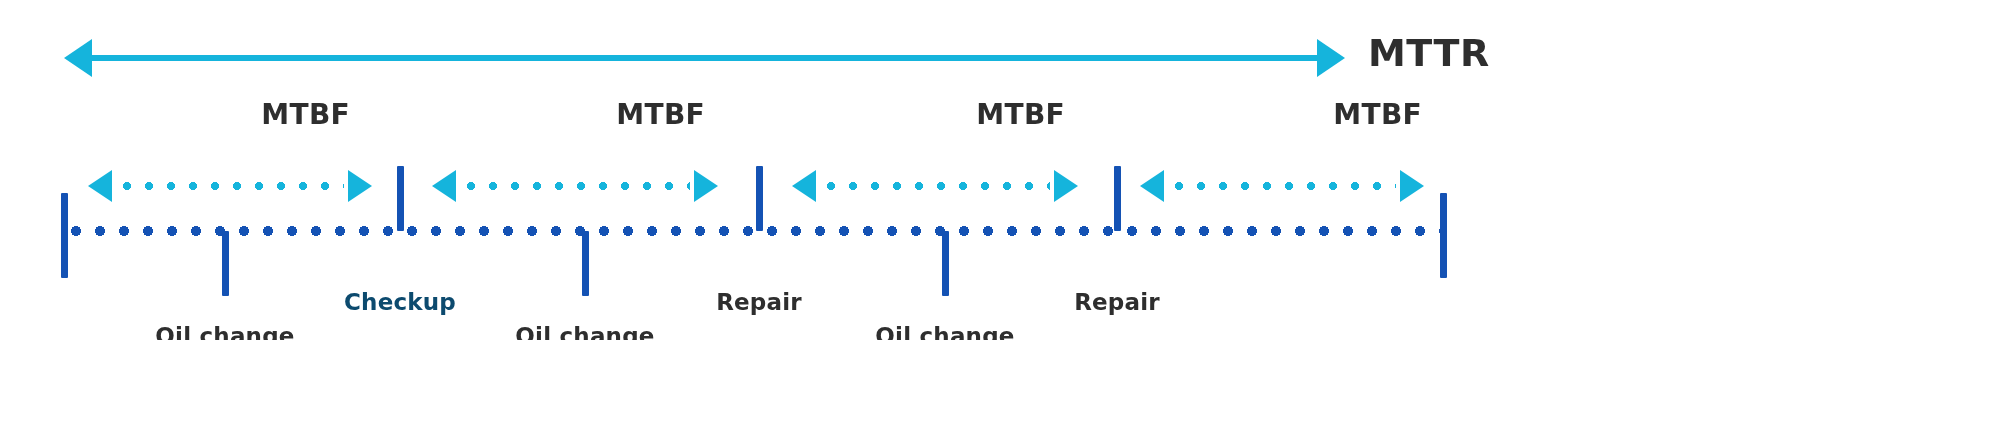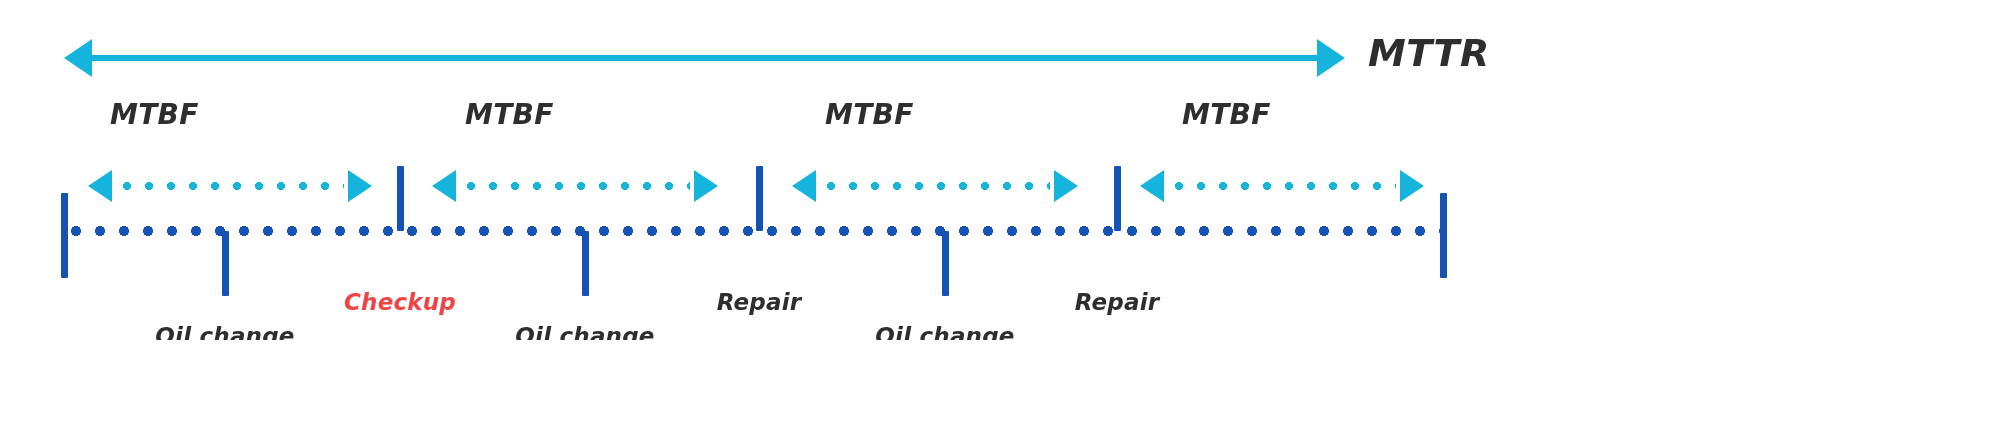--- a/index.html
+++ b/index.html
@@ -10,21 +10,20 @@
   }
   body {
     font-family: "DejaVu Sans", sans-serif;
   }
   #stage {
     position: relative;
     width: 1999px;
     height: 340px;
     background: #ffffff;
     overflow: hidden;
-    font-style: italic;
   }
   .abs { position: absolute; }
 
   
   .mttr-line {
     height: 6px;
     border-radius: 1px;
   }
   .arrowhead {
     width: 0;
@@ -42,21 +41,21 @@
     letter-spacing: 0.5px;
     white-space: nowrap;
   }
 
   
   .mtbf-label {
     font-size: 28px;
     font-weight: 700;
     color: #2e2e2e;
     letter-spacing: 0.3px;
-    text-align: left;
+    text-align: right;
     white-space: nowrap;
   }
   .mtbf-dots {
     height: 8px;
     background-image: radial-gradient(circle closest-side, #15b4dc 100%, transparent 100%);
     background-size: 22px 8px;
     background-repeat: repeat-x;
     background-position: left center;
   }
   .mtbf-head {
@@ -133,20 +132,20 @@
       <div class="abs tick" style="left: 397px; top: 166px; height: 65px; background: rgb(20, 82, 180);"></div>
       <div class="abs tick" style="left: 582px; top: 231px; height: 65px; background: rgb(20, 82, 180);"></div>
       <div class="abs tick" style="left: 756px; top: 166px; height: 65px; background: rgb(20, 82, 180);"></div>
       <div class="abs tick" style="left: 942px; top: 231px; height: 65px; background: rgb(20, 82, 180);"></div>
       <div class="abs tick" style="left: 1114px; top: 166px; height: 65px; background: rgb(20, 82, 180);"></div>
       <div class="abs tick" style="left: 1440px; top: 193px; height: 85px; background: rgb(20, 82, 180);"></div>
     </div>
 
   <div class="abs" id="events-group" style="left:0;top:0;width:1999px;height:442px;">
       <div class="abs event-label" style="left: 225px; top: 322px; color: rgb(46, 46, 46);">Oil change</div>
-      <div class="abs event-label" style="left: 400px; top: 288px; color: #ef4444;">Checkup</div>
+      <div class="abs event-label" style="left: 400px; top: 288px; color: #0c4a6e;">Checkup</div>
       <div class="abs event-label" style="left: 585px; top: 322px; color: rgb(46, 46, 46);">Oil change</div>
       <div class="abs event-label" style="left: 759px; top: 288px; color: rgb(46, 46, 46);">Repair</div>
       <div class="abs event-label" style="left: 945px; top: 322px; color: rgb(46, 46, 46);">Oil change</div>
       <div class="abs event-label" style="left: 1117px; top: 288px; color: rgb(46, 46, 46);">Repair</div>
     </div>
 
 </div>
 
 </body></html>

